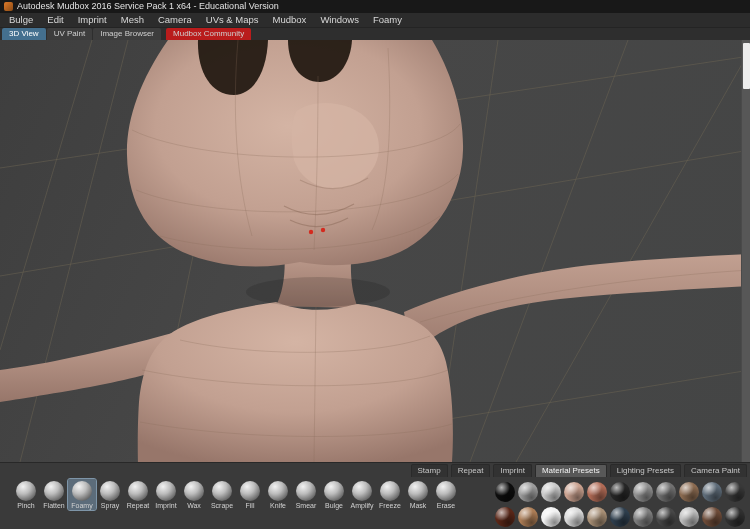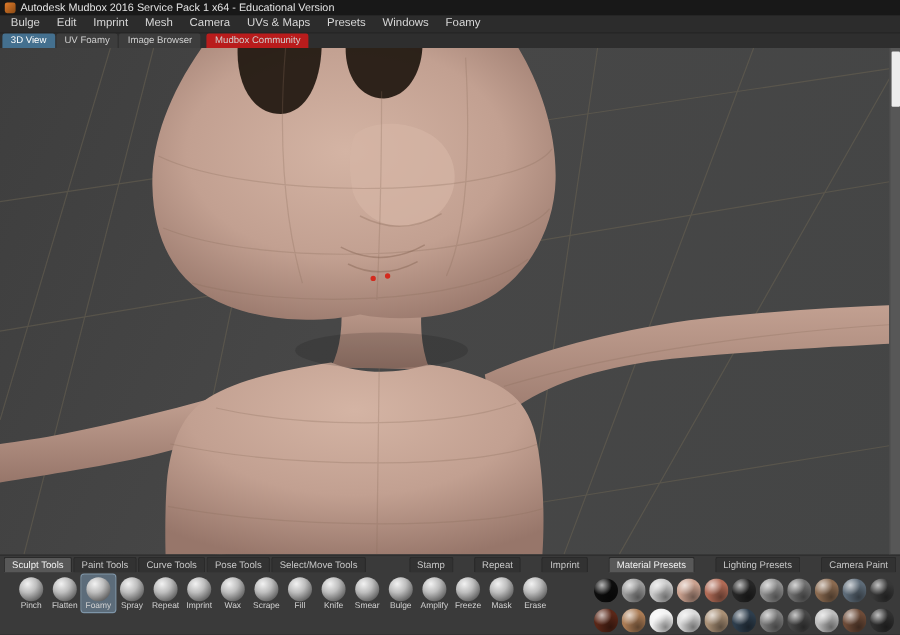--- a/index.html
+++ b/index.html
@@ -26,21 +26,21 @@
   .viewport { position:relative; flex:1 1 auto; background:linear-gradient(115deg,#3e3e3e, var(--viewport-bg,#474747) 40%, #444545); overflow:hidden; }
   .vp-svg { position:absolute; left:0; top:0; width:100%; height:100%; display:block; }
   .scrollbar { position:absolute; top:0; right:0; width:9px; height:100%; background:#575757; border-left:1px solid #4a4a4a; }
   .scroll-thumb { position:absolute; top:3px; left:1px; width:7px; height:46px; background:#ededed; border-radius:1px; }
 
   
   .bottom { flex:0 0 67px; background:#3a3a3a; border-top:1px solid #282828; display:flex; flex-direction:column; overflow:hidden; }
   .tabrow { flex:0 0 14px; display:flex; align-items:flex-end; gap:1px; padding:1px 3px 0 3px; overflow:hidden; }
   .ptab { font-size:8px; color:#c6c6c6; background:#323232; padding:1px 6px; border-radius:2px 2px 0 0; line-height:10px; white-space:nowrap; border:1px solid #2a2a2a; border-bottom:none; }
   .ptab.active { background:#585858; color:#f2f2f2; }
-  .right-tabs { margin-left:auto; display:flex; gap:17px; }
+  .right-tabs { margin-left:auto; display:flex; gap:3px; }
 
   .toolrow { flex:1 1 auto; display:flex; align-items:flex-start; padding-top:2px; overflow:hidden; }
   .tools { display:flex; padding-left:12px; }
   .tool { width:28px; display:flex; flex-direction:column; align-items:center; gap:1px; padding:2px 0 1px; border-radius:2px; }
   .tool.selected { background:#5c6c7a; outline:1px solid #7e95a8; }
   .tool-sphere { width:20px; height:20px; border-radius:50%;
     background:radial-gradient(circle at 35% 28%, #f2f2f2, #bdbdbd 38%, #707070 72%, #3e3e3e 96%); }
   .tool-label { font-size:7px; color:#d2d2d2; white-space:nowrap; }
 
   .materials { margin-left:auto; margin-right:4px; display:grid; grid-template-columns:repeat(11,23px); grid-auto-rows:25px; }
@@ -58,28 +58,28 @@
     <span>Autodesk Mudbox 2016 Service Pack 1 x64 - Educational Version</span>
   </div>
 
   <div class="menubar">
       <div class="menu-item">Bulge</div>
       <div class="menu-item">Edit</div>
       <div class="menu-item">Imprint</div>
       <div class="menu-item">Mesh</div>
       <div class="menu-item">Camera</div>
       <div class="menu-item">UVs &amp; Maps</div>
-      <div class="menu-item">Presets</div>
+      <div class="menu-item">Mudbox</div>
       <div class="menu-item">Windows</div>
       <div class="menu-item">Foamy</div>
     </div>
 
   <div class="viewtabs">
       <div class="viewtab active">3D View</div>
-      <div class="viewtab">UV Foamy</div>
+      <div class="viewtab">UV Paint</div>
       <div class="viewtab">Image Browser</div>
       <div class="viewtab community">Mudbox Community</div>
     </div>
 
   <div class="viewport">
     <svg class="vp-svg" viewBox="0 0 750 422" preserveAspectRatio="none">
       <defs>
         <radialGradient id="headG" cx="48%" cy="38%" r="68%">
           <stop offset="0%" style="stop-color:var(--skin-light)"></stop>
           <stop offset="58%" style="stop-color:var(--skin)"></stop>
@@ -128,27 +128,20 @@
         <circle cx="323" cy="190" r="2.2" fill="var(--red-dot)"></circle>
       </g>
     </svg>
     <div class="scrollbar">
       <div class="scroll-thumb"></div>
     </div>
   </div>
 
   <div class="bottom">
     <div class="tabrow">
-      <div class="left-tabs" style="display:flex;gap:1px;">
-          <div class="ptab active">Sculpt Tools</div>
-          <div class="ptab">Paint Tools</div>
-          <div class="ptab">Curve Tools</div>
-          <div class="ptab">Pose Tools</div>
-          <div class="ptab">Select/Move Tools</div>
-        </div>
       <div class="right-tabs">
           <div class="ptab">Stamp</div>
           <div class="ptab">Repeat</div>
           <div class="ptab">Imprint</div>
           <div class="ptab active">Material Presets</div>
           <div class="ptab">Lighting Presets</div>
           <div class="ptab">Camera Paint</div>
         </div>
     </div>
     <div class="toolrow">

